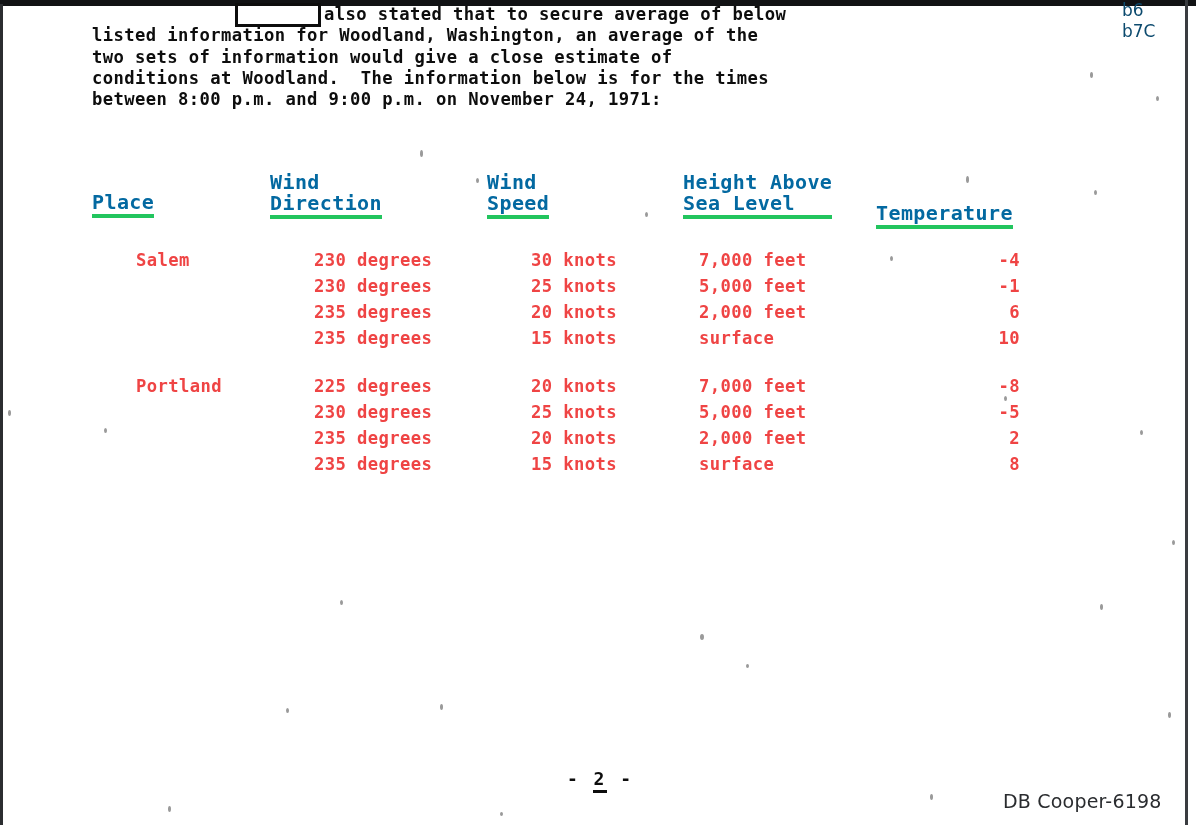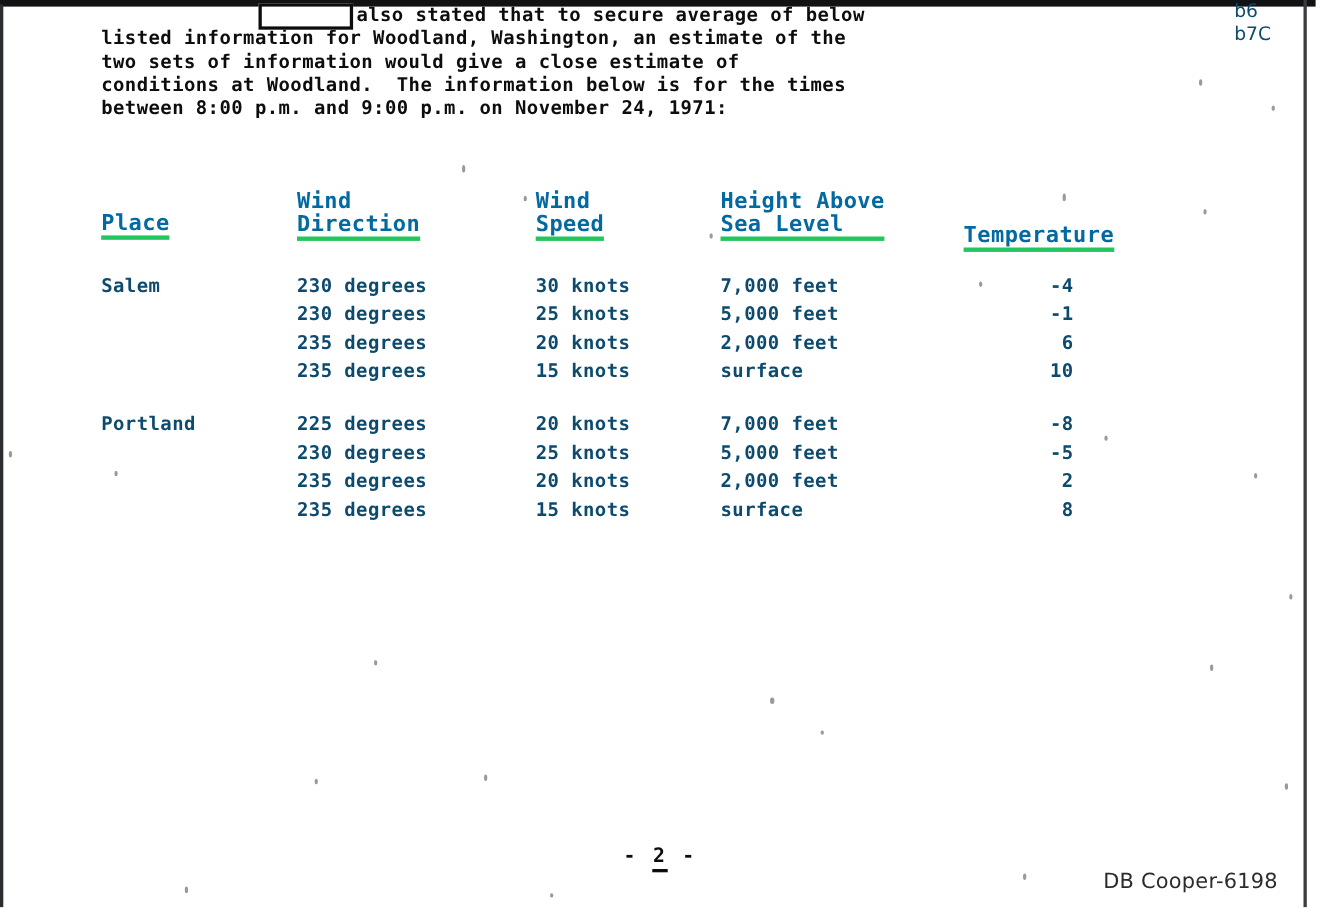--- a/index.html
+++ b/index.html
@@ -114,23 +114,24 @@
     position: absolute;
     width: 1200px;
     height: 26px;
   }
   .cell {
     position: absolute;
     font-family: "DejaVu Sans Mono", "Liberation Mono", monospace;
     font-weight: bold;
     font-size: 17.2px;
     line-height: 20px;
-    color: #0c4a6e;
+    color: #ef4444;
     white-space: pre;
     letter-spacing: 0.4px;
+    margin-left: 44px;
   }
   .c-place { left: 92px; }
   .c-dir   { left: 270px; }
   .c-speed { left: 487px; }
   .c-alt   { left: 655px; }
   .c-temp  { left: 900px; width: 76px; text-align: right; }
 
   
   #page-number {
     position: absolute;
@@ -172,41 +173,41 @@
 <body>
 
 <div id="page">
 
   <div class="edge-top"></div>
   <div class="edge-left"></div>
   <div class="edge-right-line"></div>
   <div class="edge-right-line2"></div>
 
   <div id="intro-paragraph" class="tw"><span class="line-first">also stated that to secure average of below</span>
-<span>listed information for Woodland, Washington, an estimate of the</span>
+<span>listed information for Woodland, Washington, an average of the</span>
 <span>two sets of information would give a close estimate of</span>
 <span>conditions at Woodland.  The information below is for the times</span>
 <span>between 8:00 p.m. and 9:00 p.m. on November 24, 1971:</span></div>
 
   <div id="redaction-box"></div>
 
   <div id="exemption-codes">
     <div>b6</div>
     <div>b7C</div>
   </div>
 
   <div id="data-table">
 
     <div class="hdr-cell c-place" style="top:20px;"><span class="hdr-underline">Place</span></div>
 
     <div class="hdr-cell c-dir" style="top:0px;"><span>Wind</span><br><span class="hdr-underline">Direction</span></div>
 
     <div class="hdr-cell c-speed" style="top:0px;"><span>Wind</span><br><span class="hdr-underline">Speed</span></div>
 
-    <div class="hdr-cell c-alt" style="top:0px;"><span>Height Above</span><br><span class="hdr-underline">Sea Level  </span></div>
+    <div class="hdr-cell c-alt" style="top:0px;margin-left:28px;"><span>Height Above</span><br><span class="hdr-underline">Sea Level  </span></div>
 
     <div class="hdr-cell" style="top:31px; left:876px;"><span class="hdr-underline">Temperature</span></div>
 
     <div class="row" style="top:78px;">
       <span class="cell c-place">Salem</span>
       <span class="cell c-dir">230 degrees</span>
       <span class="cell c-speed">30 knots</span>
       <span class="cell c-alt">7,000 feet</span>
       <span class="cell c-temp">-4</span>
     </div>

